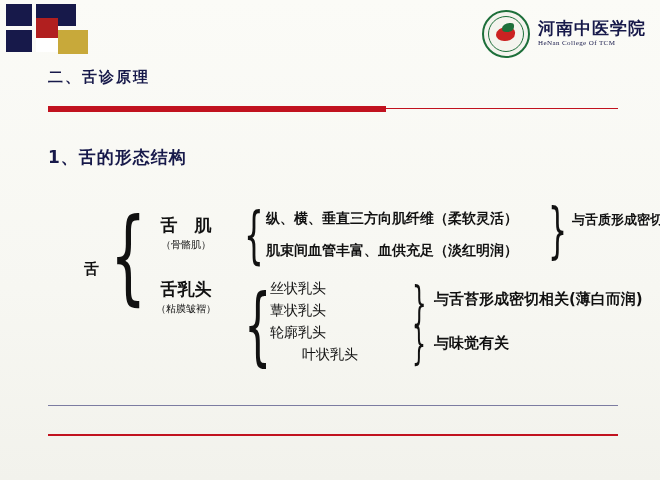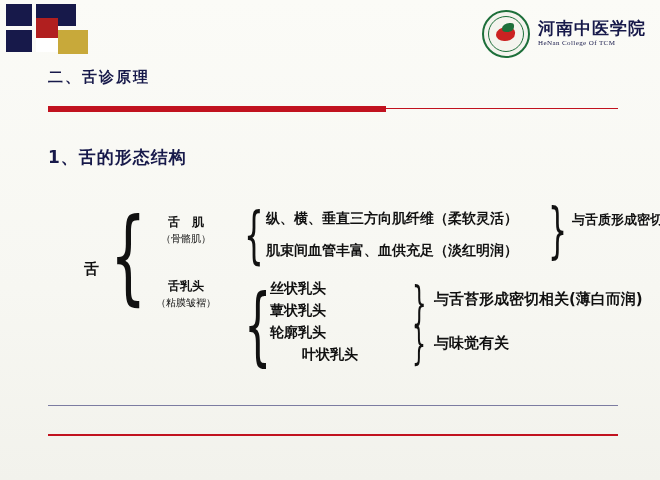--- a/index.html
+++ b/index.html
@@ -210,21 +210,21 @@
     font-size: 44px;
     transform: scaleX(0.5);
     transform-origin: left center;
   }
 
   .node {
     position: absolute;
     white-space: nowrap;
   }
   .node .main {
-    font-size: 12px;
+    font-size: 17px;
     font-weight: bold;
   }
   .node .sub {
     display: block;
     font-size: 10px;
     text-align: center;
     margin-top: 1px;
   }
   .branch-a { left: 86px; top: 16px; text-align: center; width: 104px; }
   .branch-b { left: 86px; top: 80px; text-align: center; width: 104px; }
@@ -239,21 +239,21 @@
     font-size: 14px;
     font-weight: bold;
   }
   .leaf-1 { left: 218px; top: 12px; }
   .leaf-2 { left: 218px; top: 44px; }
 
   .papilla {
     position: absolute;
     left: 222px;
     font-size: 14px;
-    font-weight: bold;
+    font-weight: normal;
     white-space: nowrap;
   }
   .p1 { top: 82px; }
   .p2 { top: 104px; }
   .p3 { top: 126px; }
   .p4 { top: 148px; padding-left: 32px; }
 
   .rhs {
     position: absolute;
     font-size: 15px;

